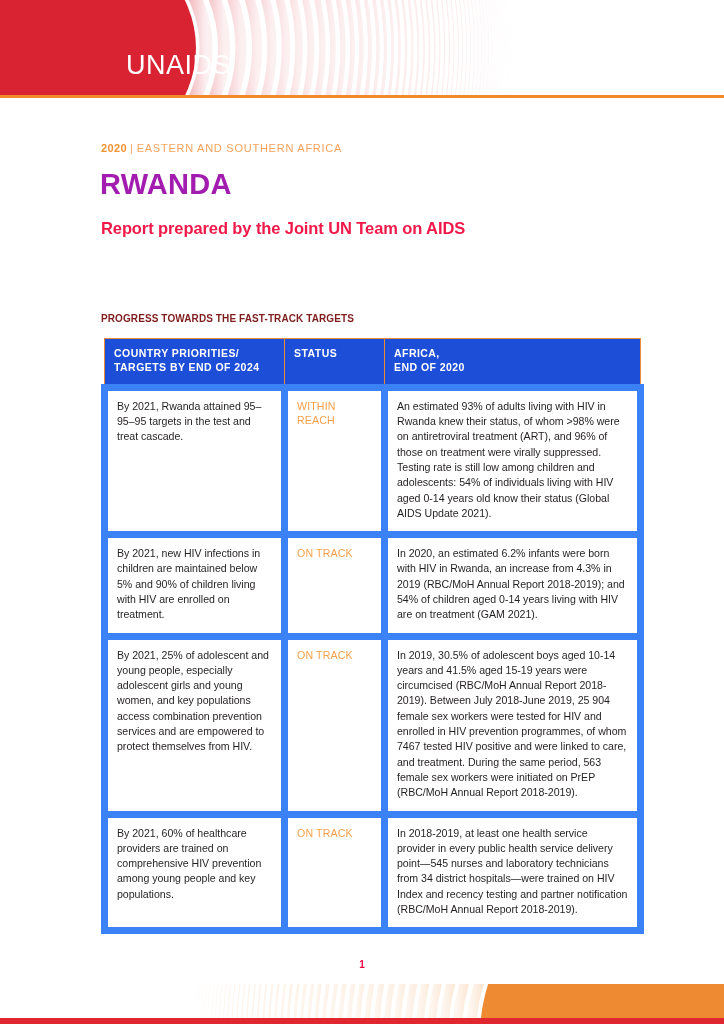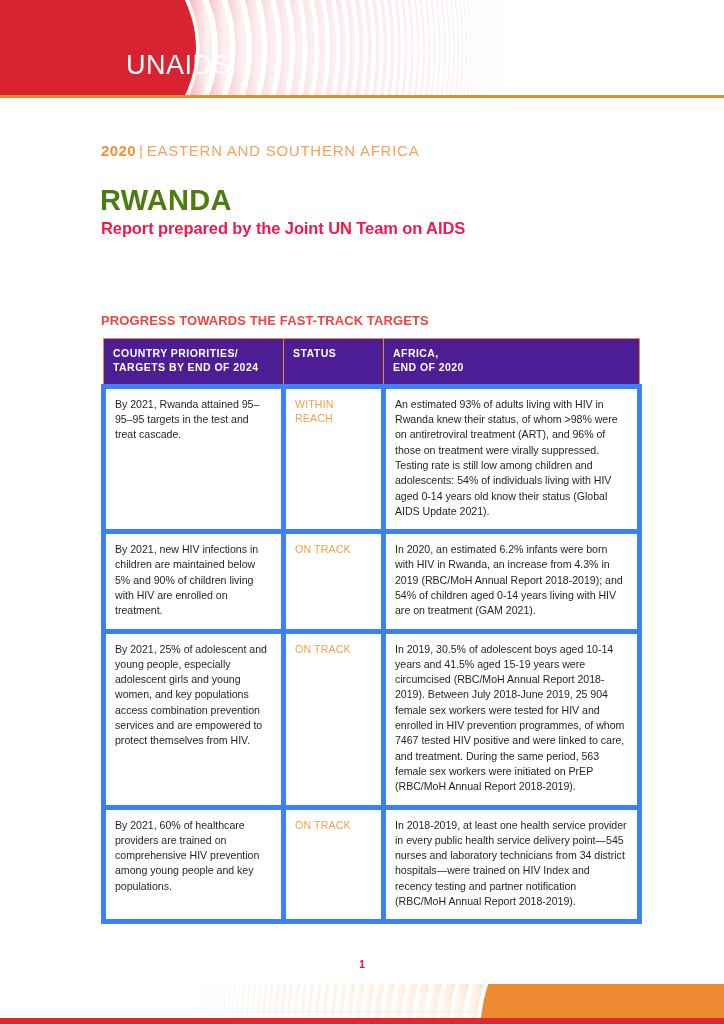--- a/index.html
+++ b/index.html
@@ -49,98 +49,98 @@
     z-index: 5;
     white-space: nowrap;
     margin-top: 20px;
   }
 
   
   .eyebrow {
     position: absolute;
     left: 101px;
     top: 142px;
-    font-size: 15px;
+    font-size: 11px;
     letter-spacing: 0.75px;
     white-space: nowrap;
     color: #F4A25C;
   }
   .eyebrow .year {
     font-weight: bold;
     color: #F0922F;
     letter-spacing: 0.4px;
   }
   .eyebrow .sep {
     color: #F4A25C;
     padding: 0 3px;
   }
 
   .country-title {
     position: absolute;
     left: 100px;
-    top: 186px;
+    top: 170px;
     font-size: 29px;
     font-weight: bold;
     letter-spacing: 0.3px;
-    color: #4d7c0f;
+    color: #a21caf;
     line-height: 1;
   }
 
   .report-subtitle {
     position: absolute;
     left: 101px;
     top: 219px;
     font-size: 16.5px;
     font-weight: bold;
     color: #F0194A;
     letter-spacing: -0.1px;
     white-space: nowrap;
   }
 
   
   .section-heading {
     position: absolute;
     left: 101px;
     top: 313px;
-    font-size: 13px;
-    font-weight: bold;
-    color: #ef4444;
+    font-size: 10px;
+    font-weight: bold;
+    color: #7f1d1d;
     letter-spacing: 0.1px;
     white-space: nowrap;
     text-align: right;
   }
 
   
   .progress-table {
     position: absolute;
     left: 101px;
     top: 338px;
     width: 536px;
     border-collapse: collapse;
     table-layout: fixed;
   }
   .progress-table col.c1 { width: 180px; }
   .progress-table col.c2 { width: 100px; }
   .progress-table col.c3 { width: 256px; }
 
   .progress-table thead th {
-    background: #4c1d95;
+    background: #1d4ed8;
     color: #ffffff;
     font-size: 10.5px;
     font-weight: bold;
     letter-spacing: 0.45px;
     text-align: left;
     vertical-align: top;
     padding: 8px 9px 9px 9px;
     line-height: 1.32;
     border: 1px solid #EE8B32;
   }
 
   .progress-table tbody td {
-    border: 5px solid #3b82f6;
+    border: 7px solid #3b82f6;
     vertical-align: top;
     font-size: 10.6px;
     line-height: 1.445;
     color: #231F20;
     padding: 8px 9px 10px 9px;
   }
   .progress-table tbody td.status-cell {
     font-weight: normal;
     color: #F5A04A;
     letter-spacing: 0.15px;

